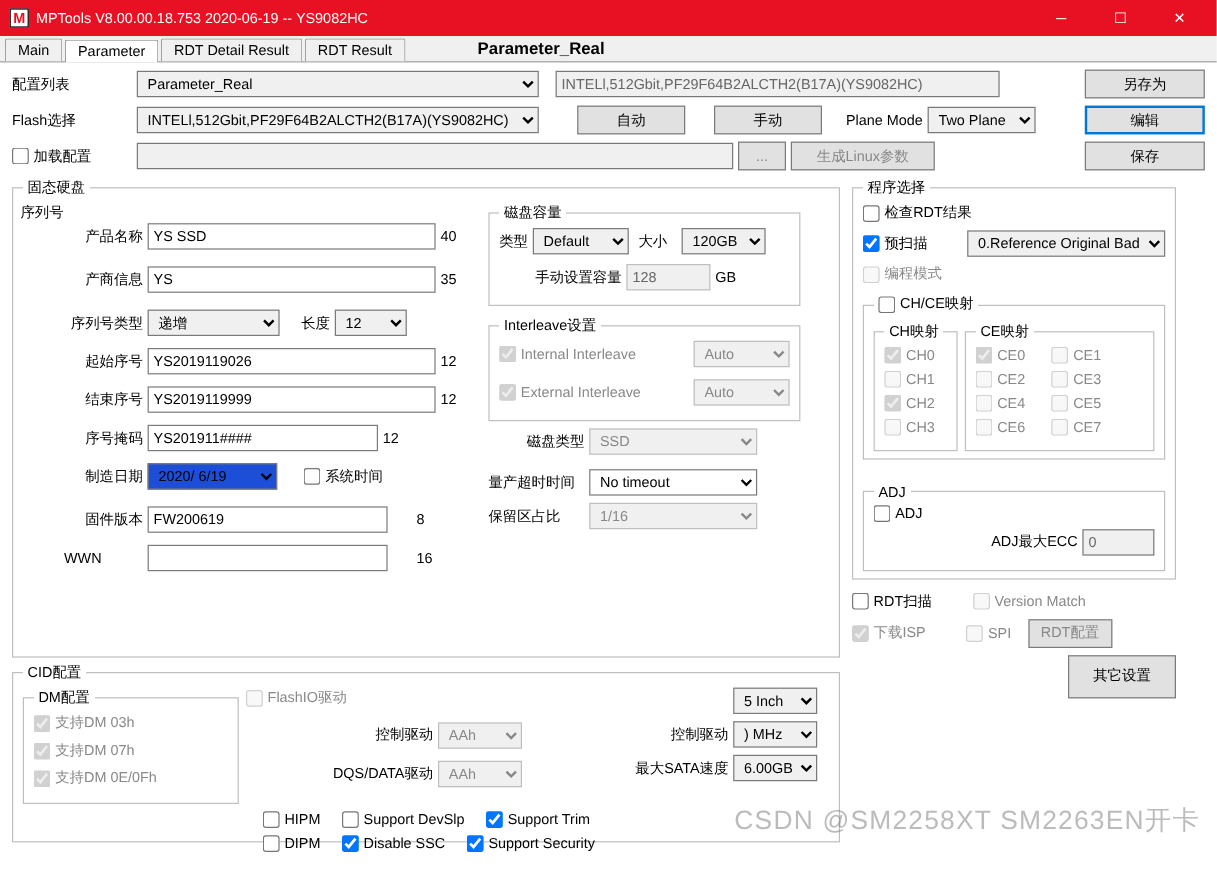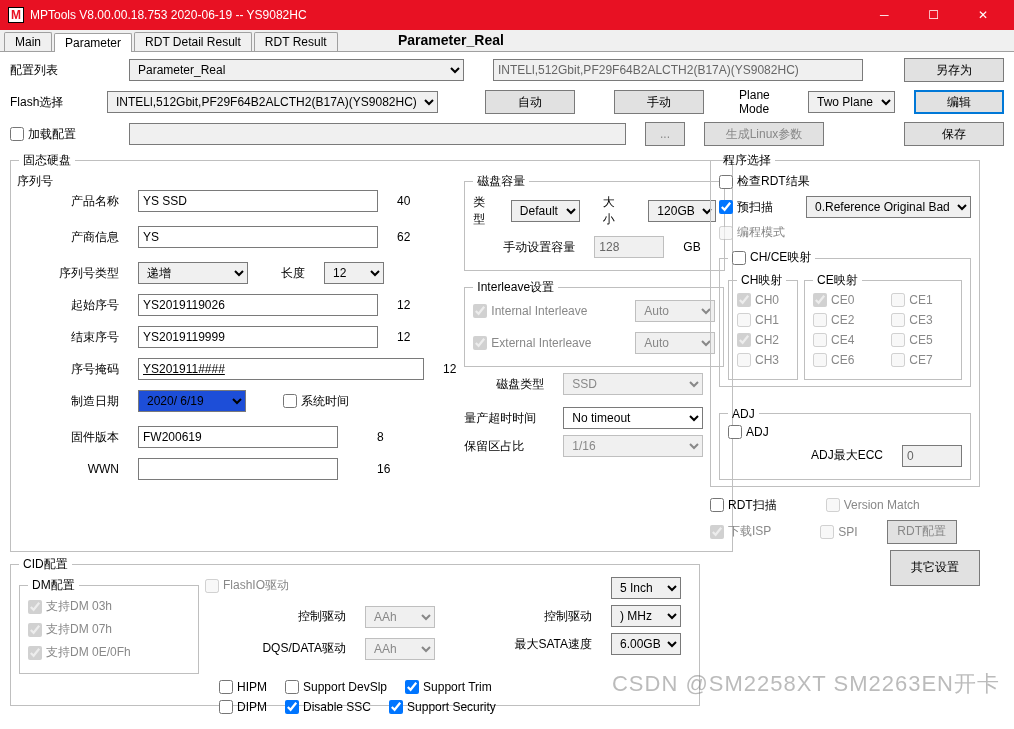--- a/index.html
+++ b/index.html
@@ -6,21 +6,21 @@
 body { margin: 0; background: #fff; width: 1014px; height: 729px; overflow: hidden; position: relative; }
 .titlebar { background: #e81123; color: #fff; height: 30px; display: flex; align-items: center; padding: 0 8px; justify-content: space-between; }
 .titlebar .caption { display: flex; align-items: center; gap: 6px; }
 .titlebar .icon { width: 16px; height: 16px; background: #fff; display: inline-flex; align-items:center; justify-content:center; color:#e81123; font-weight:bold; border:1px solid #000; }
 .titlebar .winbtns span { display:inline-block; width:46px; text-align:center; }
 .tabs { height: 22px; display: flex; align-items: flex-end; padding-left: 4px; gap: 2px; border-bottom: 1px solid #a0a0a0; background:#f0f0f0; }
 .tab { padding: 2px 10px; border: 1px solid #a0a0a0; border-bottom: none; background: #f0f0f0; border-top-left-radius:2px; border-top-right-radius:2px; }
 .tab.active { background: #fff; position: relative; top:1px; }
 .tabtitle { position:absolute; left:398px; top:32px; font-weight:bold; font-size:14px; color:#000; }
 .content { padding: 6px 10px 0 10px; }
-.row { display:flex; align-items:center; margin-bottom:6px; gap:19px; }
+.row { display:flex; align-items:center; margin-bottom:6px; gap:4px; }
 .lbl { width:100px; text-align:left; }
 input[type=text], select { border:1px solid #7a7a7a; padding:2px 4px; height:22px; background:#fff; }
 input[type=text][readonly]{ background:#f0f0f0; color:#666; }
 select { background:#f0f0f0; }
 button.btn { height:24px; border:1px solid #7a7a7a; background:#e1e1e1; padding:0 8px; min-width:90px; }
 button.btn.blue { border:2px solid #0078d7; }
 fieldset { border:1px solid #bfbfbf; padding:4px 8px 6px 8px; margin:0; }
 legend { padding:0 4px; color:#000; }
 .maincols { display:flex; gap:10px; }
 .leftcol { width:690px; }
@@ -93,58 +93,58 @@
           <fieldset style="width:380px;border:none;padding:0">
             <legend style="margin-left:-6px">序列号</legend>
             <div class="row">
                 <span class="lbl" style="text-align:right">产品名称</span>
                 <input type="text" style="width: 240px;" value="YS SSD">
                 <span>40</span>
               </div>
             <div class="row" style="margin-top:14px">
                 <span class="lbl" style="text-align:right">产商信息</span>
                 <input type="text" style="width: 240px;" value="YS">
-                <span>62</span>
+                <span>35</span>
               </div>
             <div class="row" style="margin-top:14px">
                 <span class="lbl" style="text-align:right">序列号类型</span>
                 <select style="width:110px"><option>递增</option></select>
                 <span style="margin-left:14px">长度</span>
                 <select style="width:60px"><option>12</option></select>
               </div>
             <div class="row" style="margin-top:10px">
                 <span class="lbl" style="text-align:right">起始序号</span>
                 <input type="text" style="width: 240px;" value="YS2019119026">
                 <span>12</span>
               </div>
             <div class="row" style="margin-top:10px">
                 <span class="lbl" style="text-align:right">结束序号</span>
                 <input type="text" style="width: 240px;" value="YS2019119999">
                 <span>12</span>
               </div>
             <div class="row" style="margin-top:10px">
                 <span class="lbl" style="text-align:right">序号掩码</span>
-                <input type="text" style="width: 286px; text-decoration: underline;" value="YS201911####">
+                <input type="text" style="width: 192px;" value="YS201911####">
                 <span>12</span>
               </div>
             <div class="row" style="margin-top:10px">
                 <span class="lbl" style="text-align:right">制造日期</span>
                 <select style="width:108px;background:#1d4ed8"><option>2020/ 6/19</option></select>
                 <label class="chk" style="margin-left:18px">
                   <input type="checkbox" style="">
                   <span>系统时间</span>
                 </label>
               </div>
             <div class="row" style="margin-top:14px">
                 <span class="lbl" style="text-align:right">固件版本</span>
                 <input type="text" style="width: 200px;" value="FW200619">
                 <span style="margin-left:20px">8</span>
               </div>
             <div class="row" style="margin-top:10px">
-                <span class="lbl" style="text-align:right">WWN</span>
+                <span class="lbl" style="text-align:center">WWN</span>
                 <input type="text" style="width: 200px;" value="">
                 <span style="margin-left:20px">16</span>
               </div>
           </fieldset>
 
           <div style="width:260px">
             <fieldset>
               <legend>磁盘容量</legend>
               <div class="row">
                   <span>类型</span>

